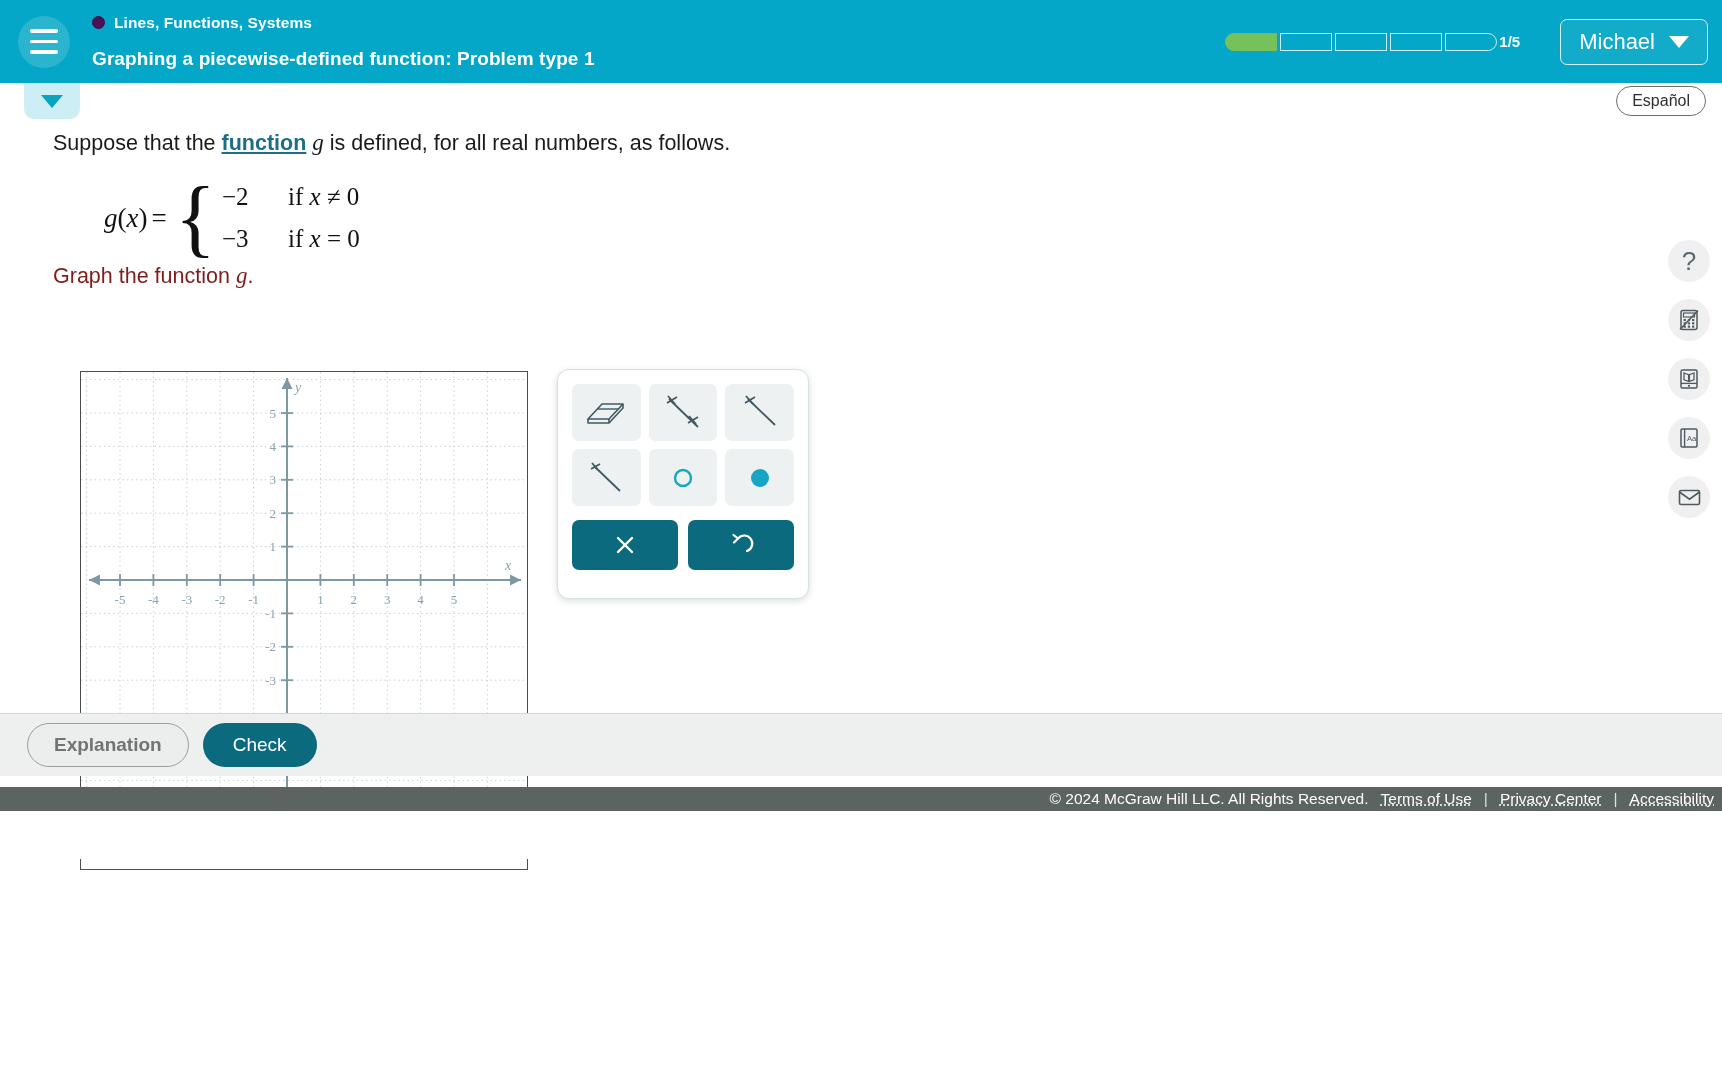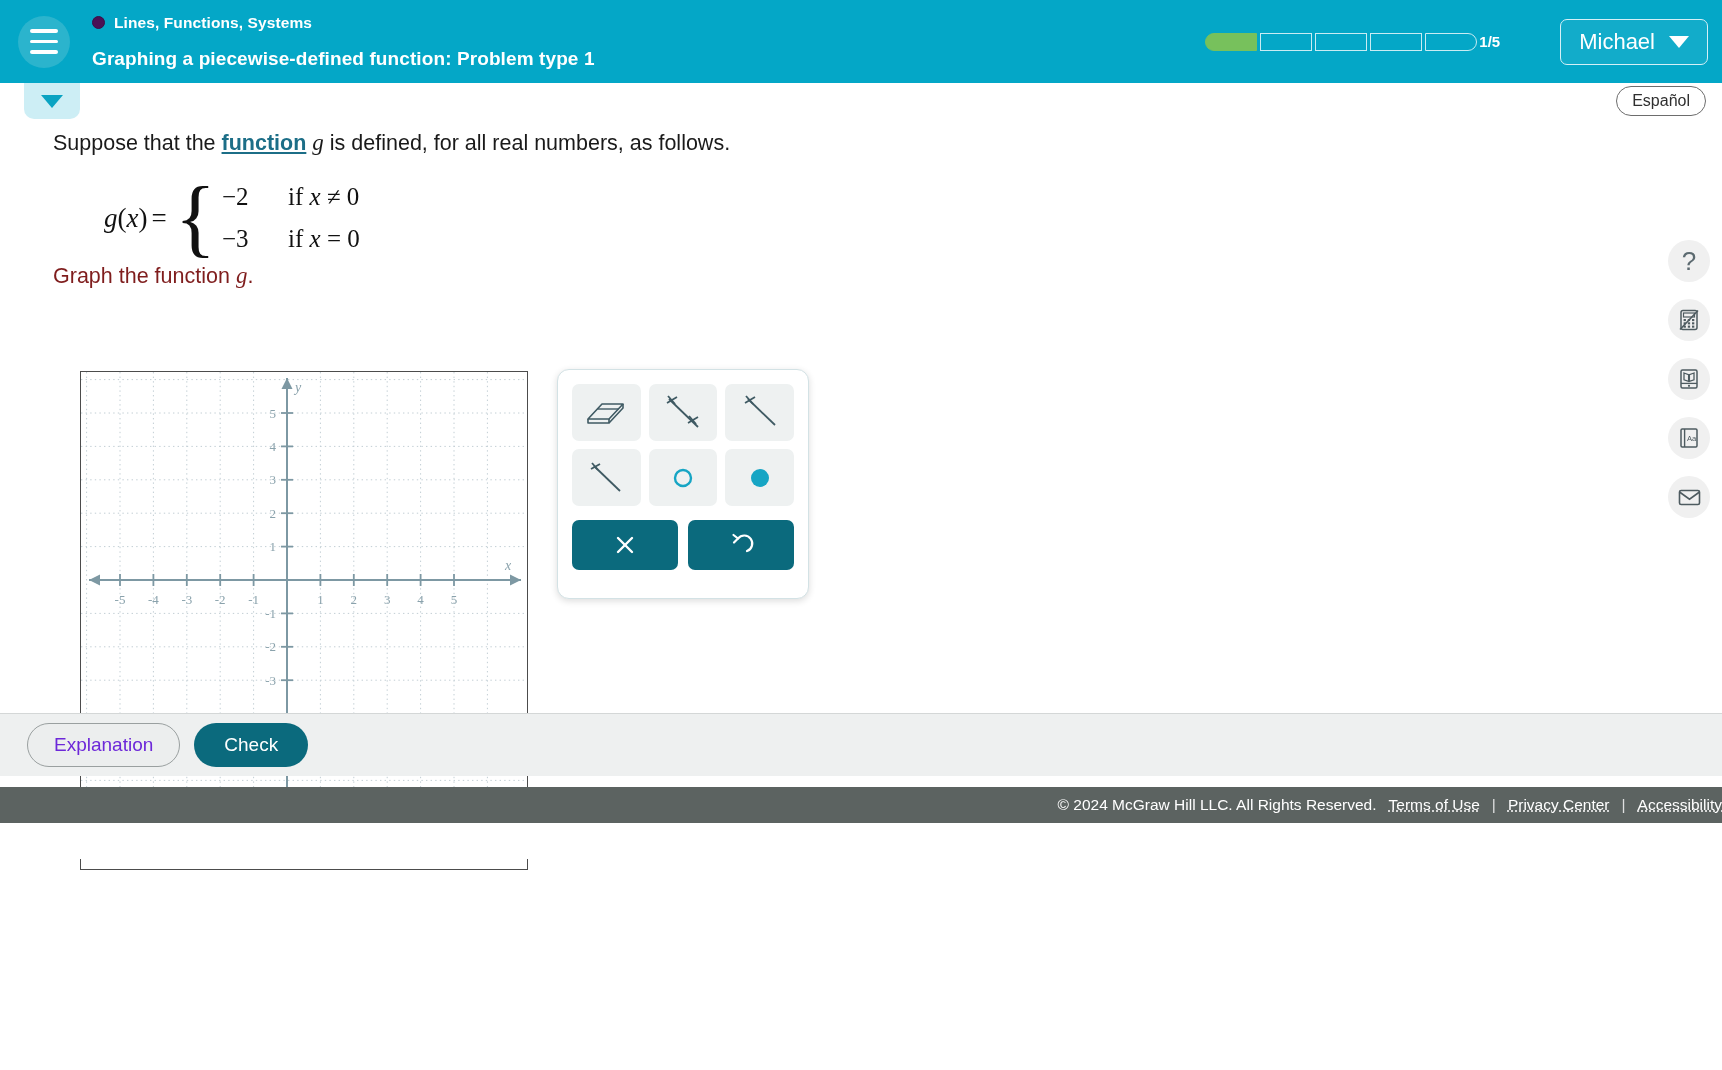--- a/index.html
+++ b/index.html
@@ -35,21 +35,21 @@
   .topic-dot {
     width: 13px; height: 13px; border-radius: 50%;
     background: #4a1155; border: 1px solid #3d0d47; flex: none;
   }
   .topic-label { color: #ffffff; font-size: 15.5px; font-weight: bold; letter-spacing: .1px; }
   .problem-title { color: #ffffff; font-size: 19px; font-weight: bold; letter-spacing: .1px; }
 
   .header-right {
     margin-left: auto; display: flex; align-items: center; gap: 0;
   }
-  .progress-wrap { display: flex; align-items: center; gap: 2px; margin-right: 60px; }
+  .progress-wrap { display: flex; align-items: center; gap: 2px; margin-right: 40px; }
   .seg-track { display: flex; align-items: center; gap: 3px; }
   .seg {
     width: 52px; height: 18px;
     border: 1.5px solid #c9ecf3; background: transparent;
   }
   .seg.first { border-radius: 9px 0 0 9px; }
   .seg.last  { border-radius: 0 9px 9px 0; }
   .seg.filled { background: #77c15c; border-color: #77c15c; }
   .progress-count { color: #ffffff; font-size: 15px; font-weight: bold; }
 
@@ -180,35 +180,35 @@
     position: absolute; top: 713px; left: 0;
     width: 1722px; height: 63px;
     background: #eef0f0;
     border-top: 1px solid #d4d7d7;
     display: flex; align-items: center; gap: 14px;
     padding-left: 27px;
   }
   .btn-explanation {
     background: #eceeee; border: 1.3px solid #9aa0a0;
     border-radius: 22px; padding: 10px 26px;
-    font-size: 19px; color: #6d28d9; cursor: pointer;
+    font-size: 19px; color: #737373; cursor: pointer; font-weight: bold;
   }
   .btn-check {
     background: #0b6a7d; border: none; border-radius: 22px;
     padding: 11px 30px; font-size: 19px; color: #ffffff;
     cursor: pointer; font-weight: normal;
   }
 
   
   .footer {
     position: absolute; top: 787px; left: 0;
-    width: 1722px; height: 36px;
+    width: 1722px; height: 24px;
     background: #5c6361;
     display: flex; align-items: center; justify-content: flex-end;
-    padding-right: 0;
+    padding-right: 8px;
     font-size: 15.5px; color: #ffffff;
   }
   .footer .copy { margin-right: 12px; }
   .footer a {
     color: #ffffff; text-decoration: underline;
     text-decoration-style: dotted; cursor: pointer;
   }
   .footer .sep { margin: 0 12px; opacity: .8; }
 
   

